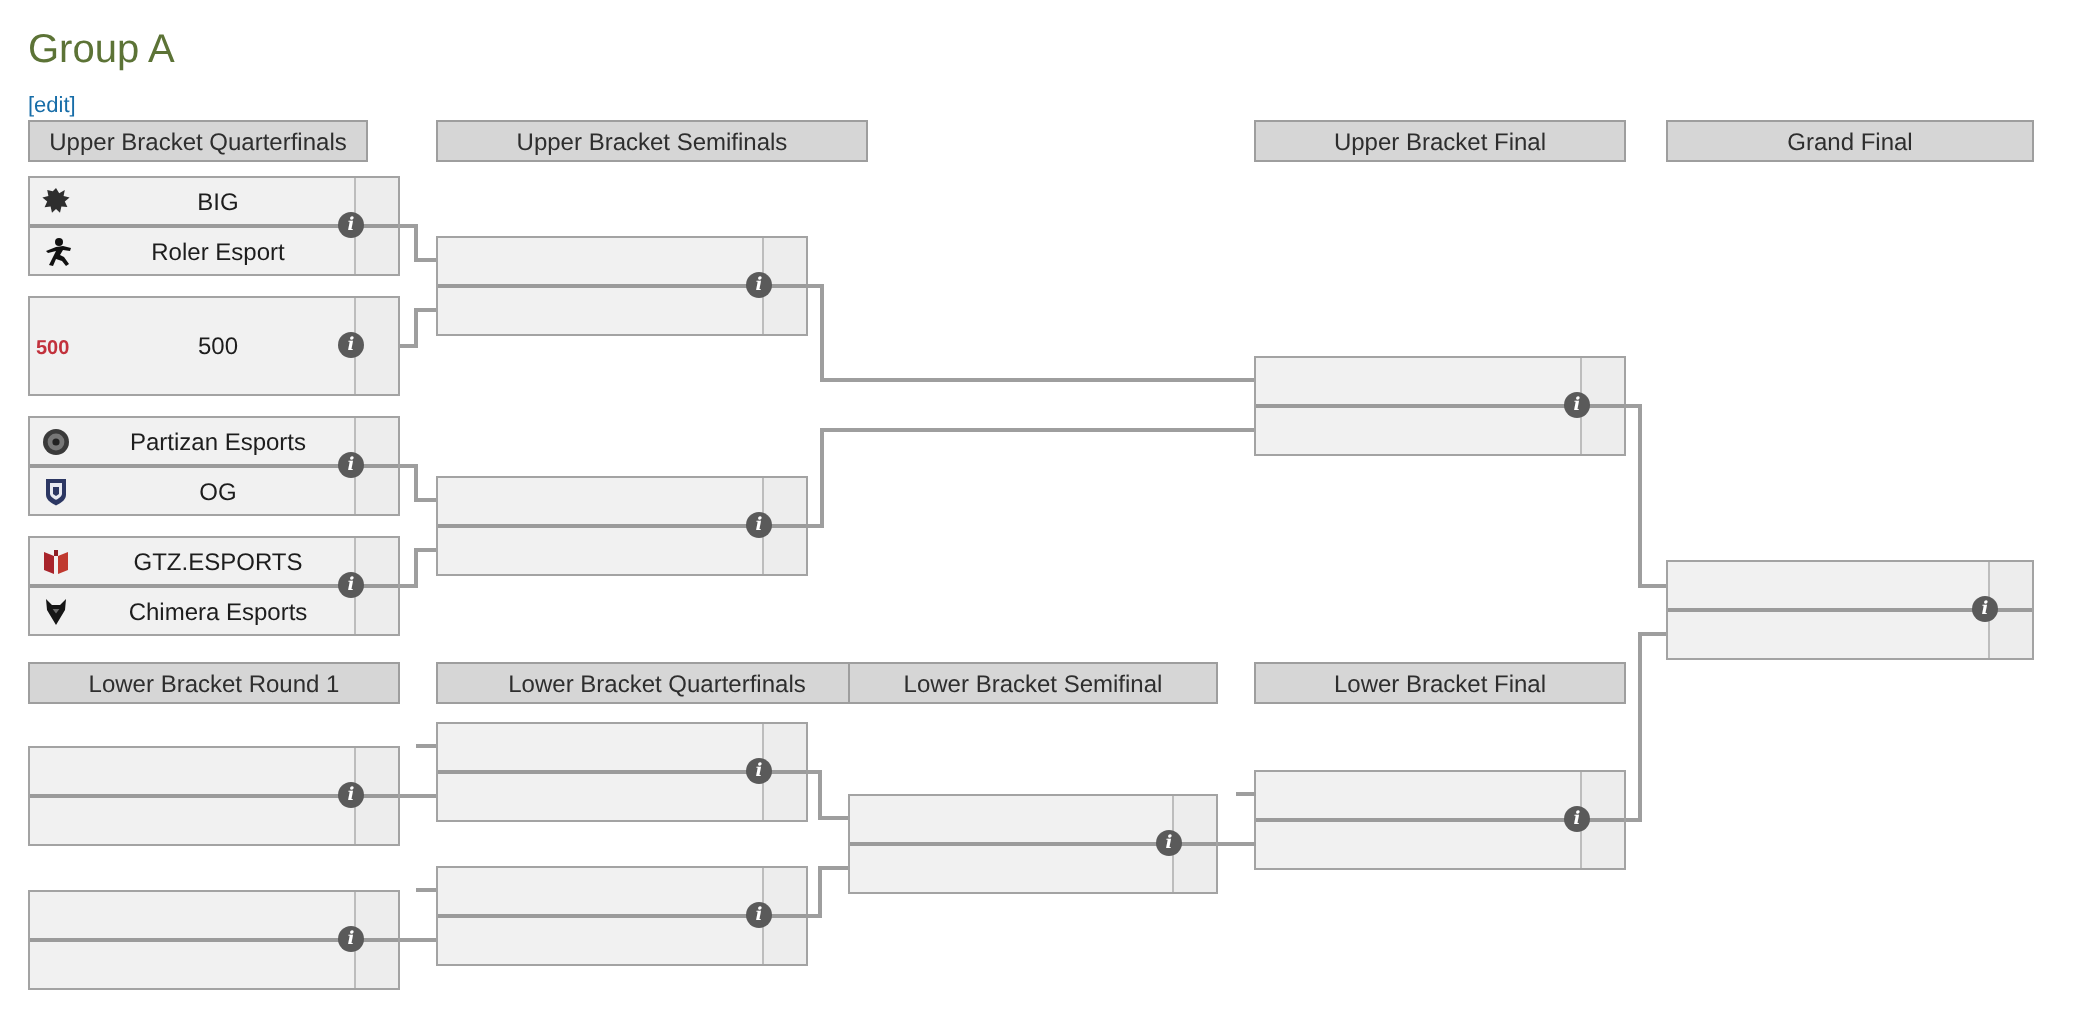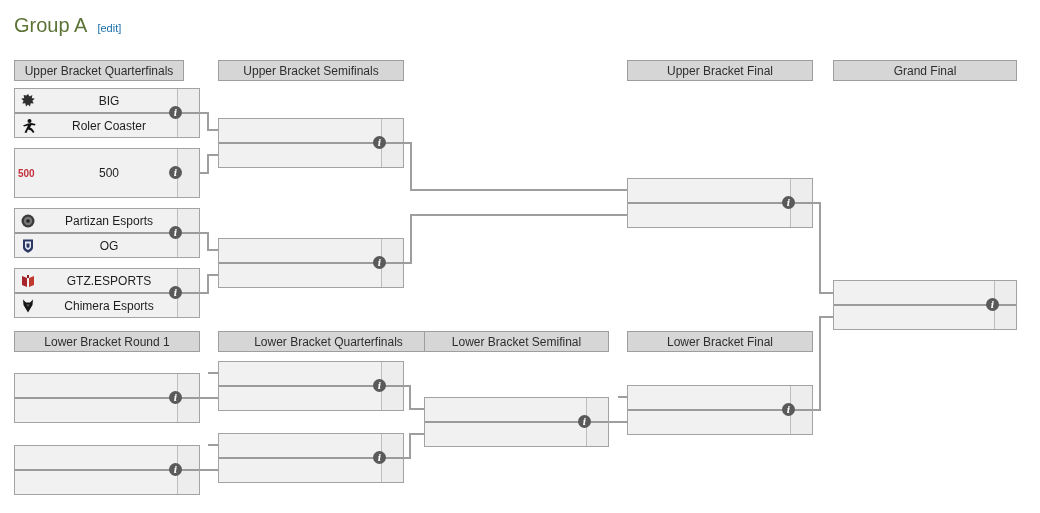--- a/index.html
+++ b/index.html
@@ -1,18 +1,18 @@
 <!DOCTYPE html>
 <html><head>
 <meta charset="utf-8">
 <style>
   html,body{margin:0;padding:0;background:#fff;font-family:"Liberation Sans",sans-serif;}
   .stage{position:relative;width:1040px;height:513px;background:#ffffff;overflow:hidden;}
 
-  .title-row{position:absolute;left:14px;top:14px;display:flex;align-items:baseline;gap:10px;}
+  .title-row{position:absolute;left:14px;top:14px;display:flex;align-items:baseline;gap:10px;flex-direction:column;}
   .title{font-size:20px;color:#5c7336;}
   .edit{font-size:11px;color:#176da8;cursor:pointer;text-decoration:none;}
 
   .hdr{position:absolute;height:21px;background:#d6d6d6;border:1px solid #9e9e9e;box-sizing:border-box;
        display:flex;align-items:center;justify-content:center;font-size:12px;color:#2e2e2e;}
 
   .match{position:absolute;width:186px;height:50px;background:#f1f1f1;border:1px solid #a3a3a3;
          box-sizing:border-box;display:flex;flex-direction:column;}
   .trow{flex:1;display:flex;align-items:center;min-height:0;}
   .trow.b{border-top:2px solid #9b9b9b;}
@@ -32,21 +32,21 @@
 <body>
 
 <div class="stage">
 
   <div class="title-row">
     <span class="title">Group A</span>
     <a class="edit">[edit]</a>
   </div>
 
   <div class="hdr" style="left:14px;top:60px;width:170px">Upper Bracket Quarterfinals</div>
-  <div class="hdr" style="left:218px;top:60px;width:186px">Upper Bracket Semifinals</div>
+  <div class="hdr" style="left:218px;top:60px;width:216px">Upper Bracket Semifinals</div>
   <div class="hdr" style="left:833px;top:60px;width:184px">Grand Final</div>
   <div class="hdr" style="left:627px;top:60px;width:186px">Upper Bracket Final</div>
   <div class="hdr" style="left:14px;top:331px;width:186px">Lower Bracket Round 1</div>
   <div class="hdr" style="left:218px;top:331px;width:221px">Lower Bracket Quarterfinals</div>
   <div class="hdr" style="left:627px;top:331px;width:186px">Lower Bracket Final</div>
   <div class="hdr" style="left:424px;top:331px;width:185px">Lower Bracket Semifinal</div>
 
   <div class="match" style="left:14px;top:88px">
     <div class="trow">
       <span class="logo">
@@ -57,21 +57,21 @@
       <span class="tname">BIG</span>
       <span class="tscore"></span>
     </div>
     <div class="trow b">
       <span class="logo">
         <svg width="16" height="16" viewBox="0 0 16 16">
             <circle cx="9.5" cy="3" r="2" fill="#111"></circle>
             <path d="M8 5.5L3 7.5l1 1 4-1-2 4-1.5 3 2 .5 1.5-3.5 3 1 2 2.5 1.5-1-2.5-3.5-2-1 1.5-2.5 3.5.5.5-1.5-4-1z" fill="#111"></path>
           </svg>
       </span>
-      <span class="tname">Roler Coaster</span>
+      <span class="tname">Roler Esport</span>
       <span class="tscore"></span>
     </div>
     <span class="info">i</span>
   </div>
 
   <div class="match" style="left:14px;top:148px">
     <div class="trow">
       <span class="logo">
         <svg width="20" height="16" viewBox="0 0 20 16">
             <text x="0" y="12" font-size="10" font-weight="bold" fill="#c2313c" font-family="Liberation Sans, sans-serif">500</text>

